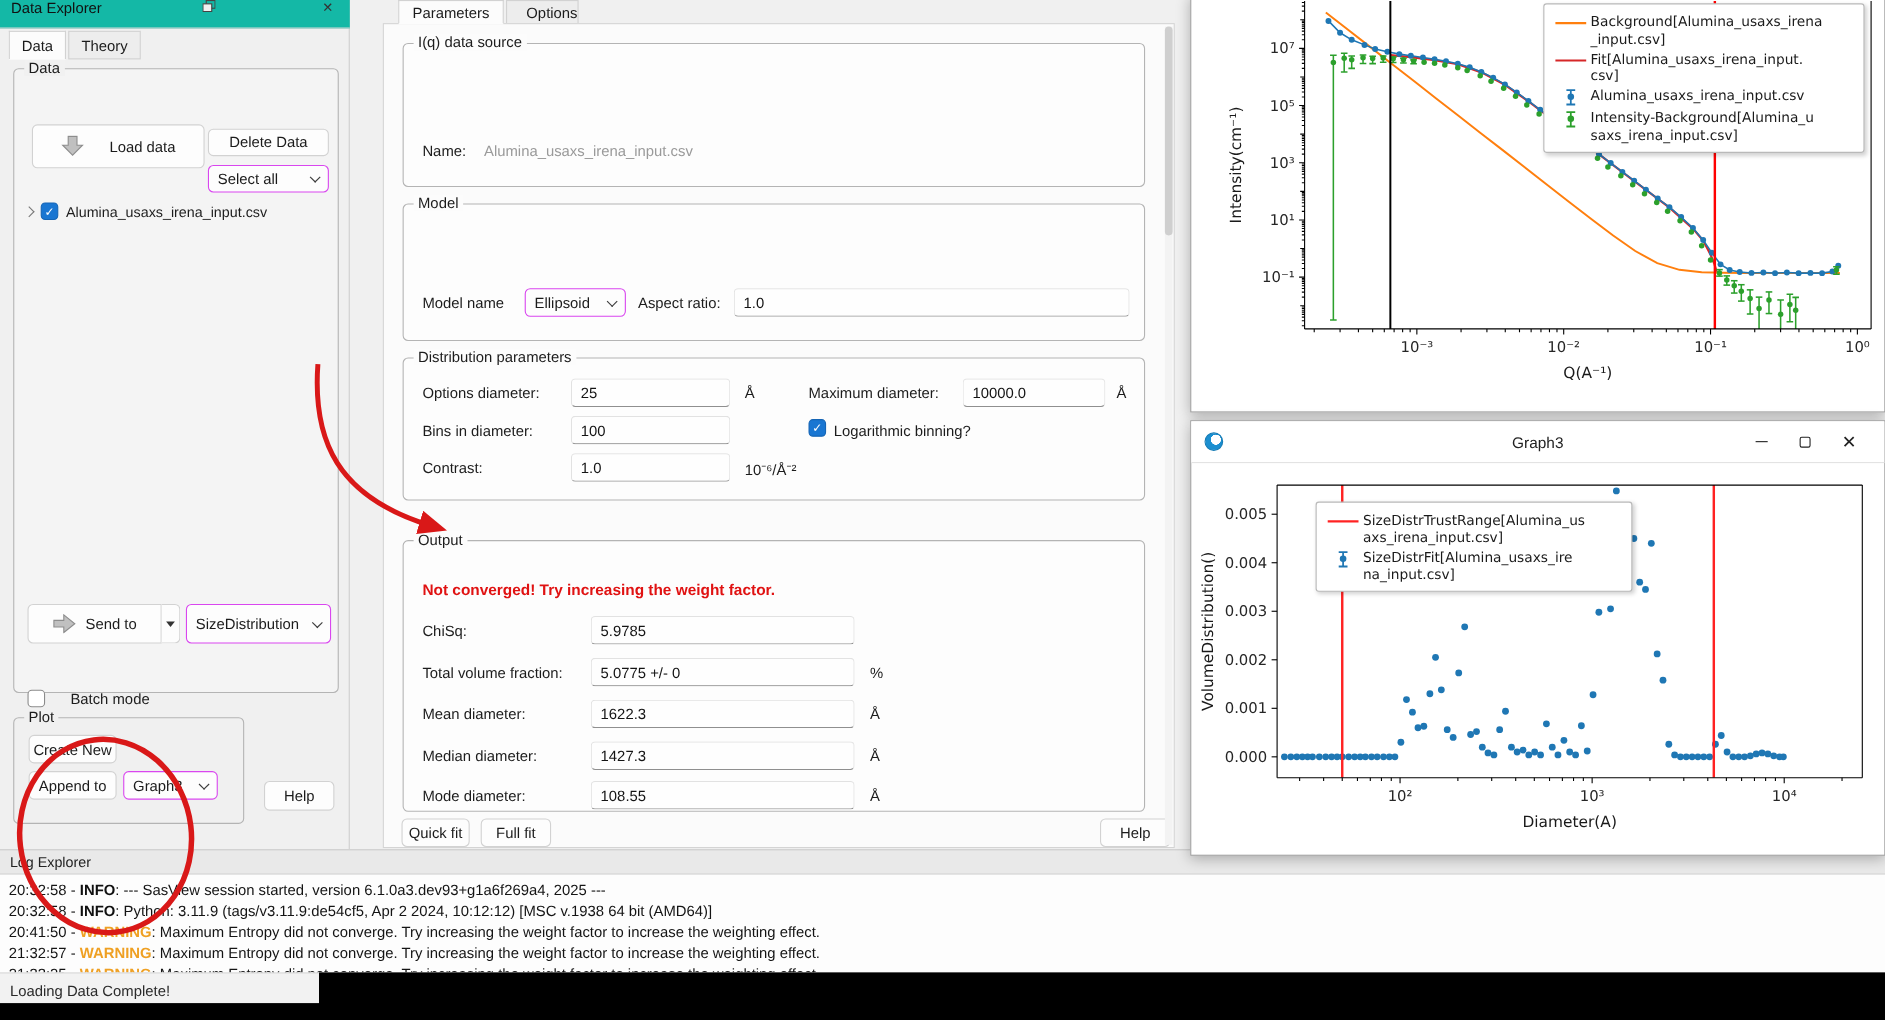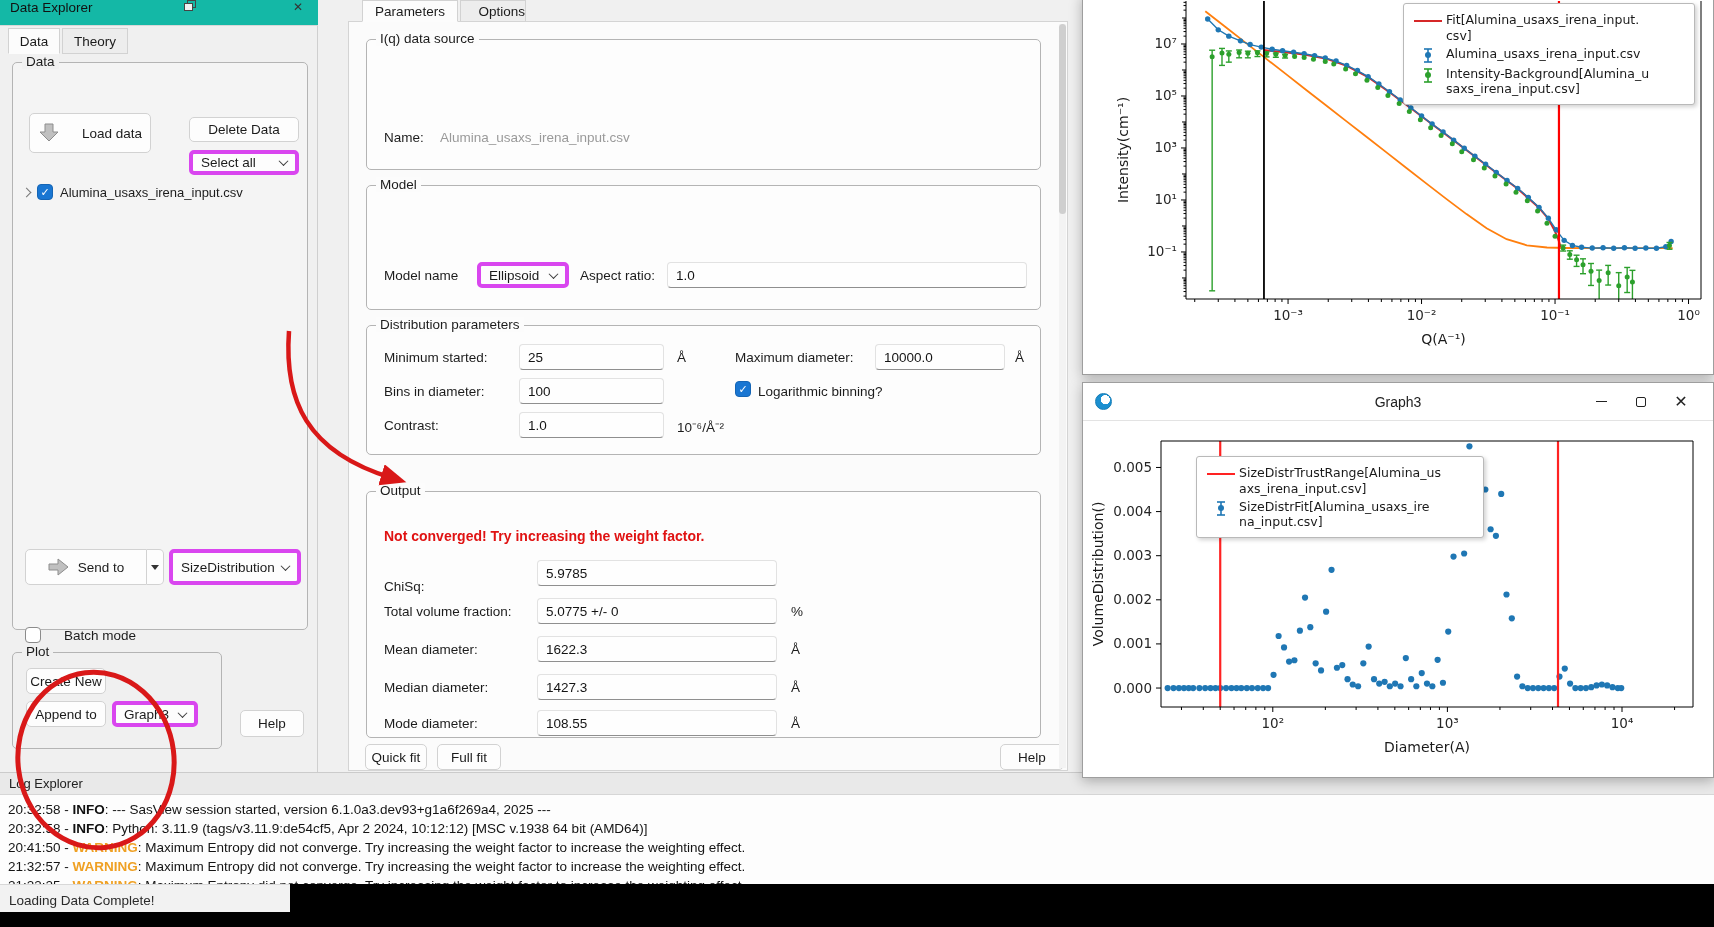--- a/index.html
+++ b/index.html
@@ -5,21 +5,21 @@
   * { margin:0; padding:0; box-sizing:border-box; }
   html,body { width:1714px; height:927px; background:#000; overflow:hidden;
     font-family:"Liberation Sans", sans-serif; }
   .abs { position:absolute; }
   #root { position:relative; width:1714px; height:927px; background:#000; }
   #app { position:absolute; left:0; top:0; width:1714px; height:912px; background:#f0f0f0; }
 
   
   .btn { background:#fdfdfd; border:1px solid #d2d2d2; border-radius:5px;
          font-size:13.5px; color:#1b1b1b; display:flex; align-items:center; justify-content:center; }
-  .combo { background:#fdfdfd; border:4px solid #d946ef; border-radius:5px; font-size:13.5px; color:#1b1b1b;
+  .combo { background:#fdfdfd; border:1px solid #d946ef; border-radius:5px; font-size:13.5px; color:#1b1b1b;
            display:flex; align-items:center; padding:0 8px; justify-content:space-between; }
   .chev { width:7px; height:7px; border-right:1.5px solid #3c3c3c; border-bottom:1.5px solid #3c3c3c;
           transform:rotate(45deg) translate(-1px,-1px); flex:0 0 auto; }
   .group { position:absolute; border:1px solid #b4b4b4; border-radius:5px; }
   .glabel { position:absolute; top:-9px; left:9px; padding:0 4px; font-size:13.5px; color:#1c1c1c; }
   .field { background:#fefefe; border:1px solid #e2e2e2; border-bottom:1.6px solid #8f8f8f;
            border-radius:4px; font-size:13.5px; color:#141414; display:flex; align-items:center; padding:0 8px; }
   .lbl { font-size:13.5px; color:#1c1c1c; white-space:nowrap; }
   .unit { font-size:13.5px; color:#1c1c1c; }
   .cb { width:16px; height:16px; border-radius:4px; }
@@ -98,21 +98,21 @@
     <div class="tab sel" style="left:8px; top:28px; width:52px; height:26px;">
       <span>Data</span>
     </div>
     <div class="tab uns" style="left:62px; top:28px; width:66px; height:26px;">
       <span>Theory</span>
     </div>
 
     <div class="group" style="left:12px; top:62px; width:296px; height:568px; background:#f4f4f4;">
       <span class="glabel" style="background:#f1f1f1;">Data</span>
 
-      <div class="btn" style="position:absolute; left:16px; top:50px; width:122px; height:40px; gap:22px;">
+      <div class="btn" style="position:absolute; left:16px; top:50px; width:157px; height:40px; gap:22px;">
         <span style="display:flex;">
           <svg width="22" height="20" viewBox="0 0 22 20">
                 <path d="M7 1 h8 v8 h5 l-9 9 -9-9 h5 z" fill="#c0c0c0" stroke="#8d8d8d" stroke-width="1"></path>
               </svg>
         </span>
         <span>Load data</span>
       </div>
 
       <div class="btn" style="position:absolute; left:176px; top:54px; width:110px; height:25px;">
         <span>Delete Data</span>
@@ -196,21 +196,21 @@
         </div>
         <span class="lbl" style="position:absolute; left:213px; top:82px;">Aspect ratio:</span>
         <div class="field" style="position:absolute; left:300px; top:76px; width:360px; height:26px;">
           <span>1.0</span>
         </div>
       </div>
 
       <div class="group" style="left:17px; top:303px; width:675px; height:130px; background:#fdfdfd;">
         <span class="glabel" style="background:#fcfcfc;">Distribution parameters</span>
 
-        <span class="lbl" style="position:absolute; left:17px; top:24px;">Minimum started:</span>
+        <span class="lbl" style="position:absolute; left:17px; top:24px;">Options diameter:</span>
         <div class="field" style="position:absolute; left:152px; top:18px; width:145px; height:26px;">
           <span>25</span>
         </div>
         <span class="unit" style="position:absolute; left:310px; top:24px;">Å</span>
 
         <span class="lbl" style="position:absolute; left:368px; top:24px;text-align:right;">Maximum diameter:</span>
         <div class="field" style="position:absolute; left:508px; top:18px; width:130px; height:26px;">
           <span>10000.0</span>
         </div>
         <span class="unit" style="position:absolute; left:648px; top:24px;">Å</span>
@@ -226,21 +226,21 @@
         <div class="field" style="position:absolute; left:152px; top:86px; width:145px; height:26px;">
           <span>1.0</span>
         </div>
         <span class="unit" style="position:absolute; left:310px; top:92px;">10⁻⁶/Å⁻²</span>
       </div>
 
       <div class="group" style="left:17px; top:469px; width:675px; height:247px; background:#fdfdfd;">
         <span class="glabel" style="background:#fcfcfc;">Output</span>
         <span class="warnmsg" style="position:absolute; left:17px; top:36px;">Not converged! Try increasing the weight factor.</span>
 
-        <span class="lbl" style="position:absolute; left:17px; top:87px;">ChiSq:</span>
+        <span class="lbl" style="position:absolute; left:17px; top:74px;">ChiSq:</span>
         <div class="field" style="position:absolute; left:170px; top:68px; width:240px; height:26px;">
               <span>5.9785</span>
             </div>
 
         <span class="lbl" style="position:absolute; left:17px; top:112px;">Total volume fraction:</span>
         <div class="field" style="position:absolute; left:170px; top:106px; width:240px; height:26px;">
               <span>5.0775 +/- 0</span>
             </div>
         <span class="unit" style="position:absolute; left:424px; top:112px;">%</span>
 
@@ -620,20 +620,29 @@
             <line stroke="#000" stroke-width="1" fill="none" x1="100.5" y1="9.15567317548232" x2="103" y2="9.15567317548232"></line>
             <line stroke="#000" stroke-width="1" fill="none" x1="100.5" y1="4.57783658774116" x2="103" y2="4.57783658774116"></line>
             <line stroke="#000" stroke-width="1" fill="none" x1="100.5" y1="1.3298098387770096" x2="103" y2="1.3298098387770096"></line>
             <text x="360.5" y="343" text-anchor="middle" font-size="14" fill="#1a1a1a">Q(A⁻¹)</text>
             <text x="45" y="149" text-anchor="middle" font-size="14" fill="#1a1a1a" transform="rotate(-90 45 149)">Intensity(cm⁻¹)</text>
           </svg></div>
   <div class="legend" style="left: 320px; top: 8px; width: 292px;">
           <div class="lentry">
             <span class="lglyph">
               <svg width="32" height="15">
+                <line x1="2" y1="8" x2="30" y2="8" stroke="#ff7f0e" stroke-width="2"></line>
+              </svg>
+            </span>
+            <span class="ltext">Background[Alumina_usaxs_irena
+_input.csv]</span>
+          </div>
+          <div class="lentry">
+            <span class="lglyph">
+              <svg width="32" height="15">
                 <line x1="2" y1="8" x2="30" y2="8" stroke="#d62728" stroke-width="2"></line>
               </svg>
             </span>
             <span class="ltext">Fit[Alumina_usaxs_irena_input.
 csv]</span>
           </div>
           <div class="lentry">
             <span class="lglyph">
               <svg width="32" height="17">
                 <line x1="16" y1="2" x2="16" y2="15" stroke="#1f77b4" stroke-width="1.6"></line>

